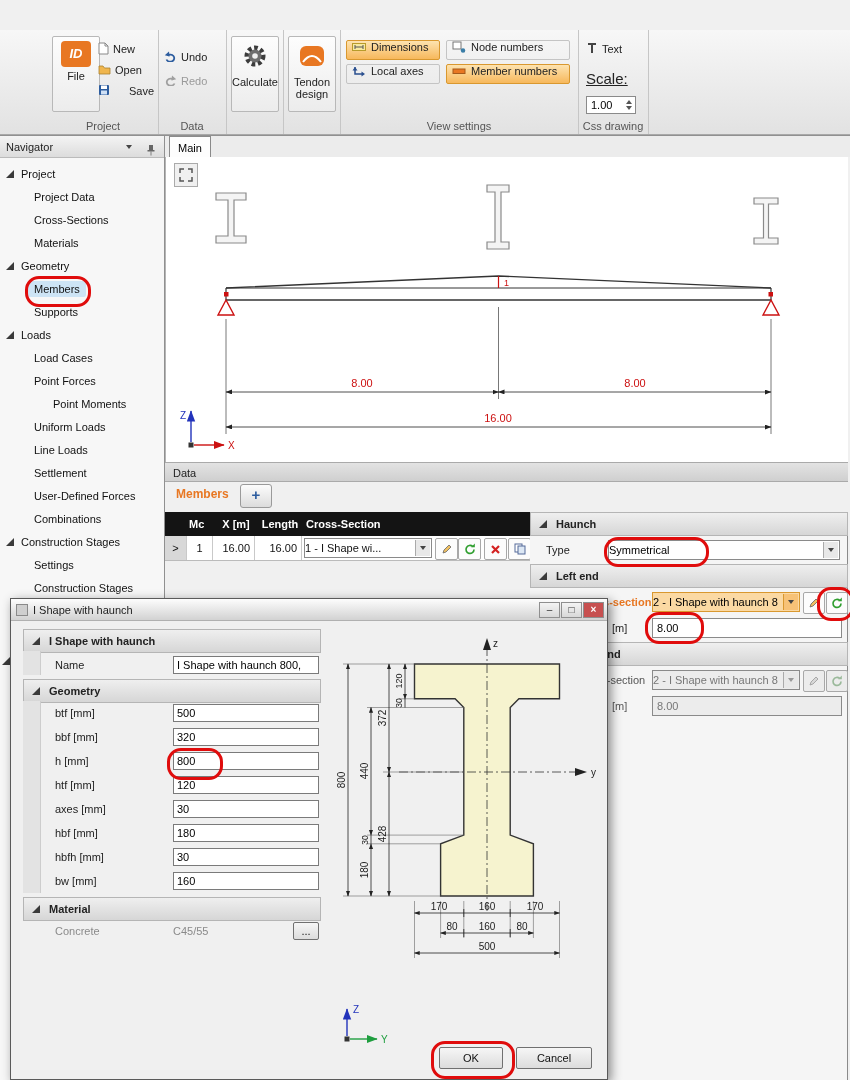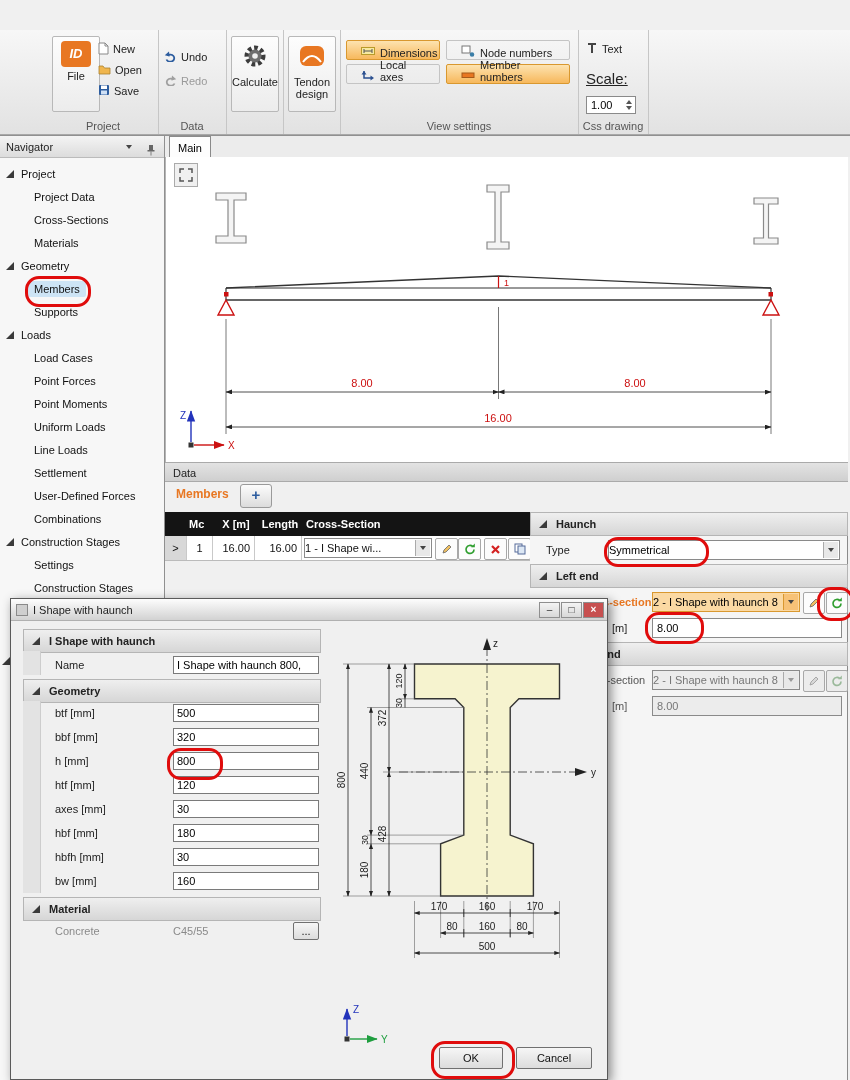--- a/index.html
+++ b/index.html
@@ -12,21 +12,21 @@
   #app-name{color:#fff;font-weight:bold;font-size:15px;margin-left:42px;letter-spacing:1px;font-style:italic;}
   
   #ribbon{position:absolute;left:0;top:30px;width:850px;height:105px;background:linear-gradient(#f7f7f7,#e2e2e2);border-bottom:1px solid #a8a8a8;box-sizing:border-box;}
   .rgroup{position:absolute;top:0;height:104px;border-right:1px solid #c6c6c6;margin-left:48px;}
   .rgroup-label{position:absolute;left:0;right:0;bottom:2px;text-align:center;font-size:11px;color:#555;}
   .bigbtn{position:absolute;top:6px;width:46px;height:74px;border:1px solid #b8b8b8;border-radius:2px;background:linear-gradient(#fdfdfd,#ececec);text-align:center;cursor:pointer;}
   .bigbtn .bb-ic{margin-top:6px;}
   .bigbtn .bb-lb{font-size:11px;color:#222;line-height:12px;margin-top:3px;}
   .smallbtn{position:absolute;left:50px;width:56px;height:18px;display:flex;align-items:center;gap:4px;font-size:11px;color:#222;cursor:pointer;}
   #file-icon{width:30px;height:26px;background:#e87722;border-radius:4px;color:#fff;font-weight:bold;font-style:italic;font-size:13px;line-height:26px;margin:4px auto 0;}
-  .vbtn{position:absolute;height:20px;display:flex;align-items:flex-end;gap:5px;font-size:11px;color:#222;padding:0 14px;border:1px solid #c4c4c4;border-radius:2px;box-sizing:border-box;cursor:pointer;background:transparent;}
+  .vbtn{position:absolute;height:20px;display:flex;align-items:flex-start;gap:5px;font-size:11px;color:#222;padding:0 5px;border:1px solid #c4c4c4;border-radius:2px;box-sizing:border-box;cursor:pointer;background:transparent;}
   .vbtn.active{background:linear-gradient(#fde3b0,#f7b85c);border:1px solid #d9982f;}
   #scale-input{position:absolute;left:8px;top:66px;width:50px;height:18px;border:1px solid #8a8a8a;background:#fff;font-size:11px;padding:0 14px 0 4px;box-sizing:border-box;font-family:"Liberation Sans",sans-serif;}
   .spin{position:absolute;left:44px;top:67px;width:13px;height:16px;display:flex;flex-direction:column;align-items:center;justify-content:center;gap:2px;}
   .tri-up{width:0;height:0;border-left:3.5px solid transparent;border-right:3.5px solid transparent;border-bottom:4px solid #555;}
   .tri-dn{width:0;height:0;border-left:3.5px solid transparent;border-right:3.5px solid transparent;border-top:4px solid #555;}
   
   #navigator{position:absolute;left:0;top:135px;width:165px;height:945px;background:#f7f7f7;border-right:1px solid #909090;border-top:1px solid #909090;box-sizing:border-box;}
   #nav-header{position:absolute;left:0;top:0;width:164px;height:22px;background:linear-gradient(#f4f4f4,#dcdcdc);border-bottom:1px solid #bbb;font-size:11px;color:#222;line-height:22px;padding-left:6px;box-sizing:border-box;}
   .exp{width:0;height:0;border-left:8px solid transparent;border-bottom:8px solid #3a3a3a;display:inline-block;}
   .nav-sec{position:absolute;left:6px;height:20px;display:flex;align-items:center;gap:7px;font-size:11px;color:#111;cursor:pointer;}
@@ -90,21 +90,21 @@
               <path d="M7,1 v3 h3" fill="none" stroke="#888"></path>
             </svg></span>
         <span>New</span>
       </div>
       <div class="smallbtn" style="top:31px;">
         <span><svg width="13" height="11">
               <path d="M1,2 h4 l1.5,2 H12 v6 H1 z" fill="#f0b64e" stroke="#a9812f" stroke-width="0.8"></path>
             </svg></span>
         <span>Open</span>
       </div>
-      <div class="smallbtn" style="top:52px;">
+      <div class="smallbtn" style="top:52px;justify-content:space-between;">
         <span><svg width="12" height="12">
               <rect x="1" y="1" width="10" height="10" rx="1" fill="#2d5d9f"></rect>
               <rect x="3" y="1.5" width="6" height="3.5" fill="#fff"></rect>
               <rect x="3" y="6.5" width="6" height="4" fill="#cfe0f5"></rect>
             </svg></span>
         <span>Save</span>
       </div>
       <div class="rgroup-label">Project</div>
     </div>
 
@@ -240,21 +240,21 @@
     <div class="nav-sec" style="top:189px;">
         <span class="exp"></span>
         <span>Loads</span>
       </div>
     <div class="nav-item" style="top:212px;">
         <span>Load Cases</span>
       </div>
     <div class="nav-item" style="top:235px;">
         <span>Point Forces</span>
       </div>
-    <div class="nav-item" style="top:258px;">
+    <div class="nav-item" style="top:258px;margin-left:19px;">
         <span>Point Moments</span>
       </div>
     <div class="nav-item" style="top:281px;">
         <span>Uniform Loads</span>
       </div>
     <div class="nav-item" style="top:304px;">
         <span>Line Loads</span>
       </div>
     <div class="nav-item" style="top:327px;">
         <span>Settlement</span>

